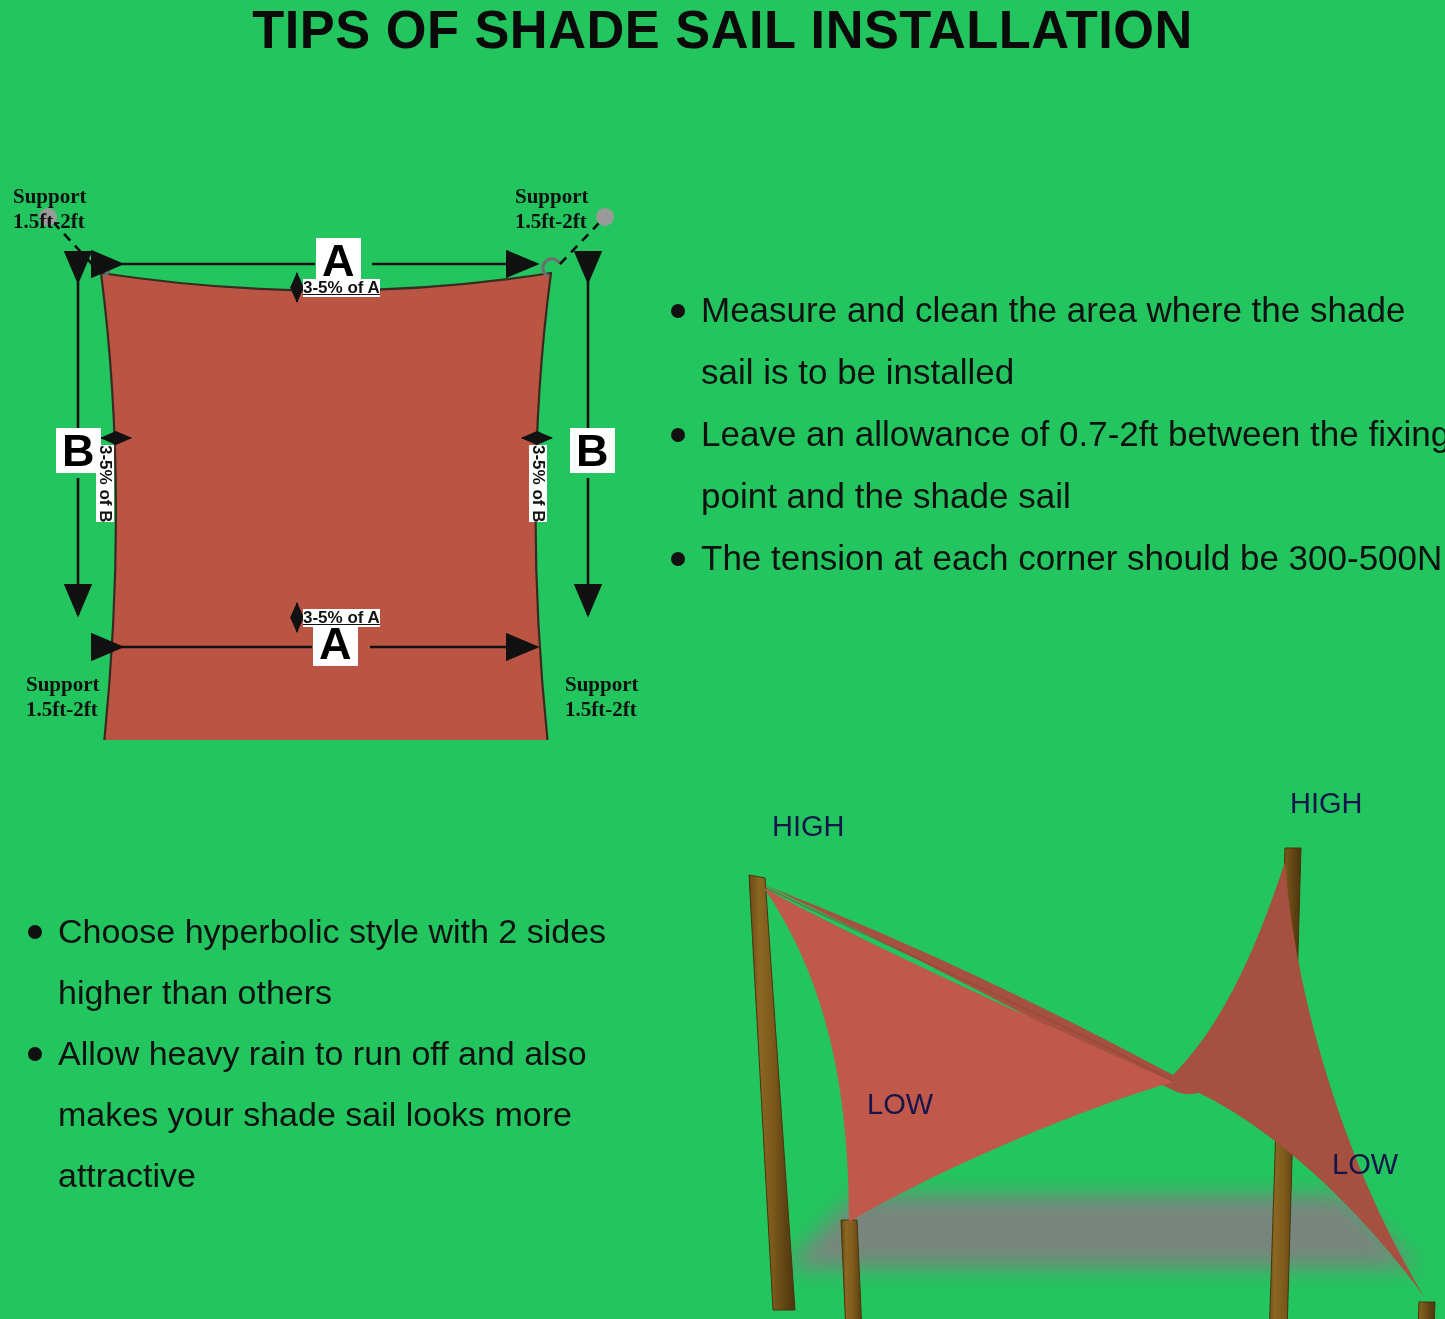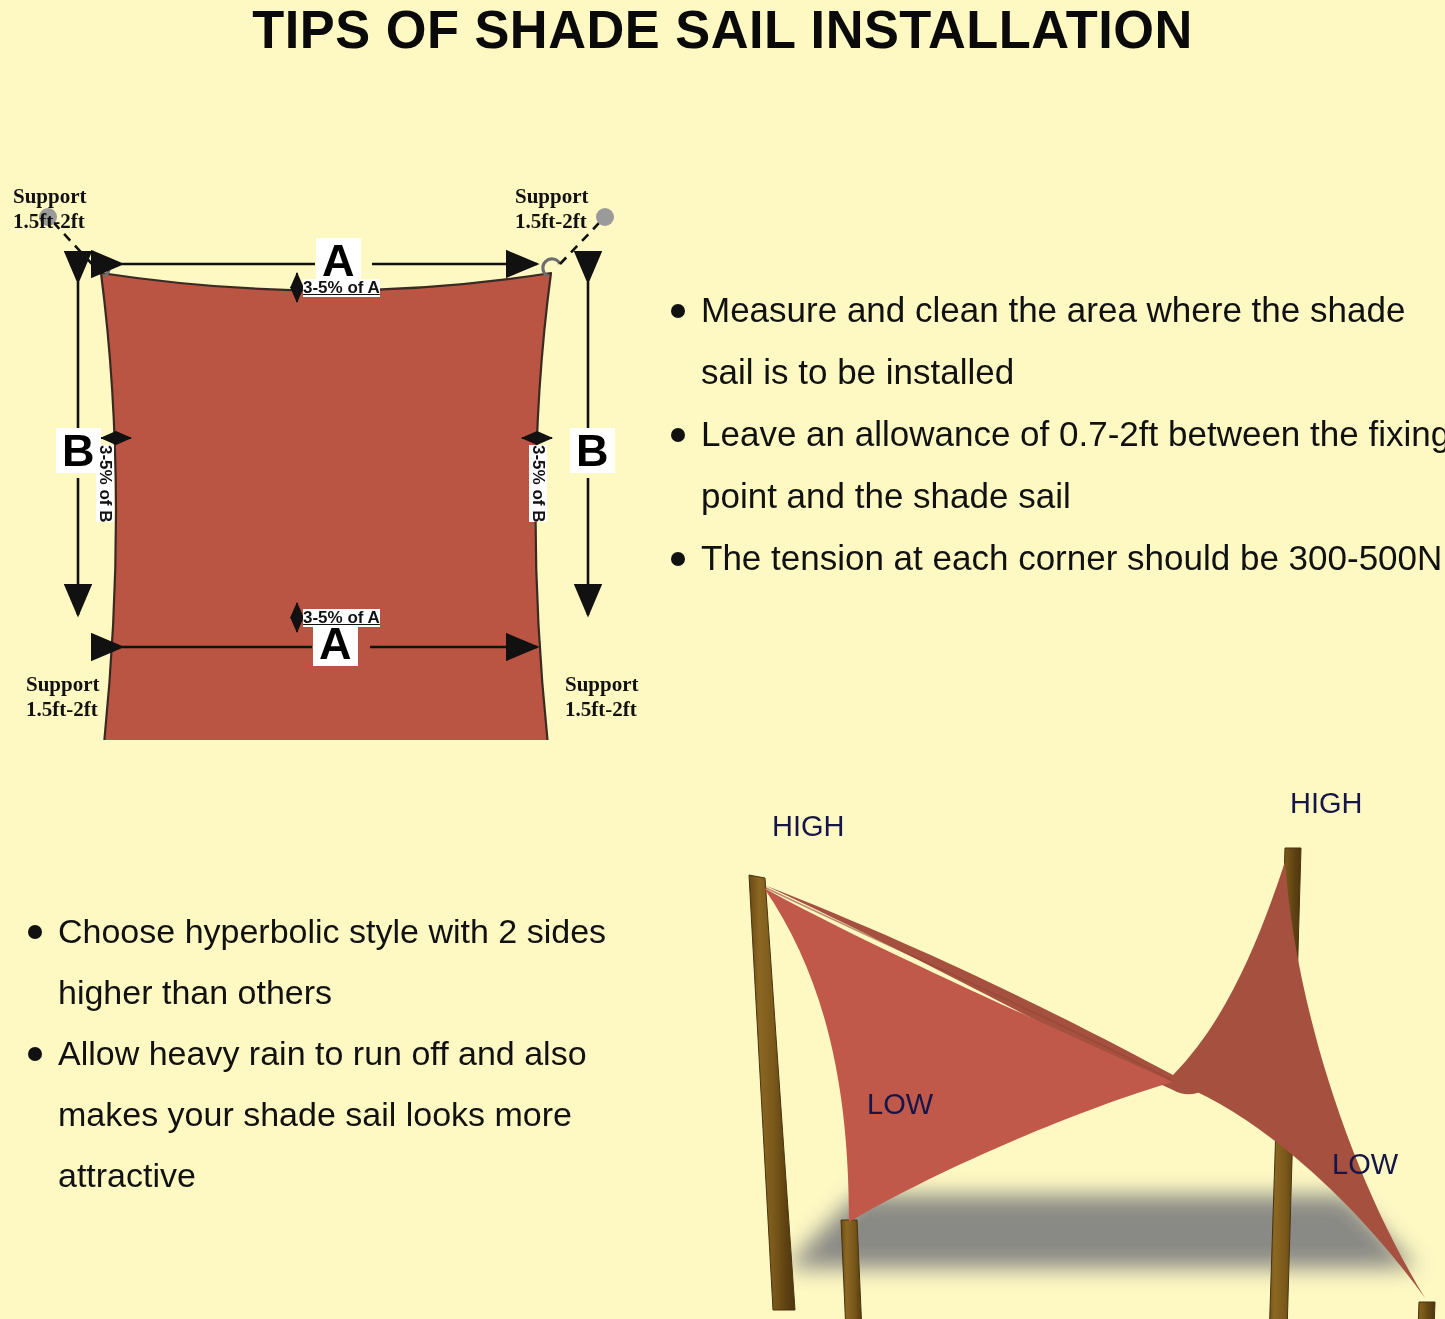--- a/index.html
+++ b/index.html
@@ -7,21 +7,21 @@
     padding: 0;
     background: #ffffff;
   }
   body {
     font-family: "Liberation Sans", sans-serif;
   }
   #page {
     position: relative;
     width: 1445px;
     height: 1319px;
-    background: #fef9c3;
+    background: #22c55e;
     overflow: hidden;
   }
 
   
   #title {
     position: absolute;
     left: 0;
     top: 0;
     width: 1445px;
     height: 62px;

